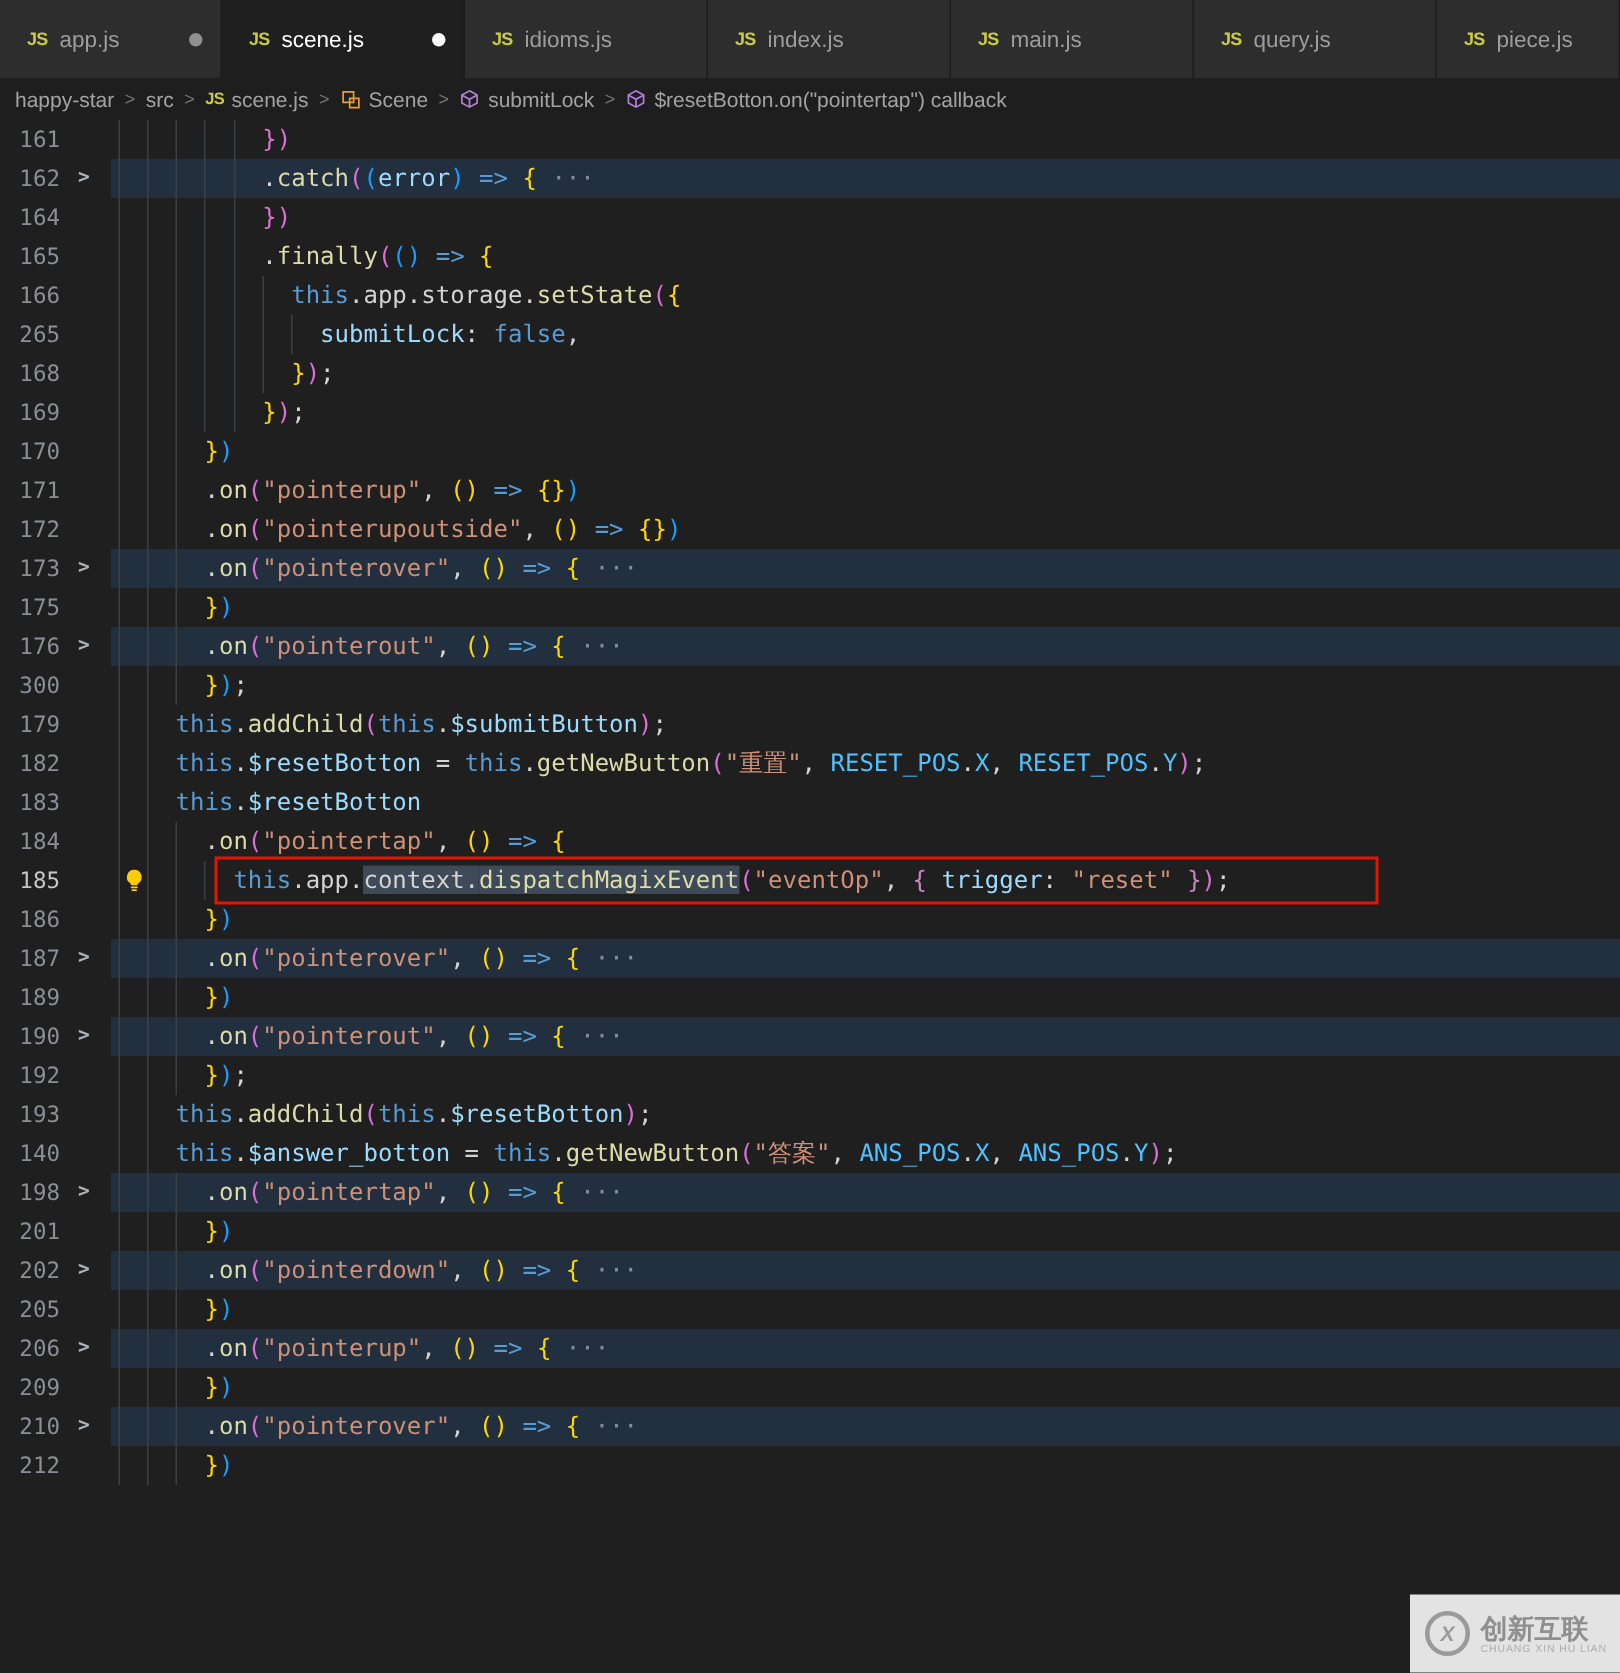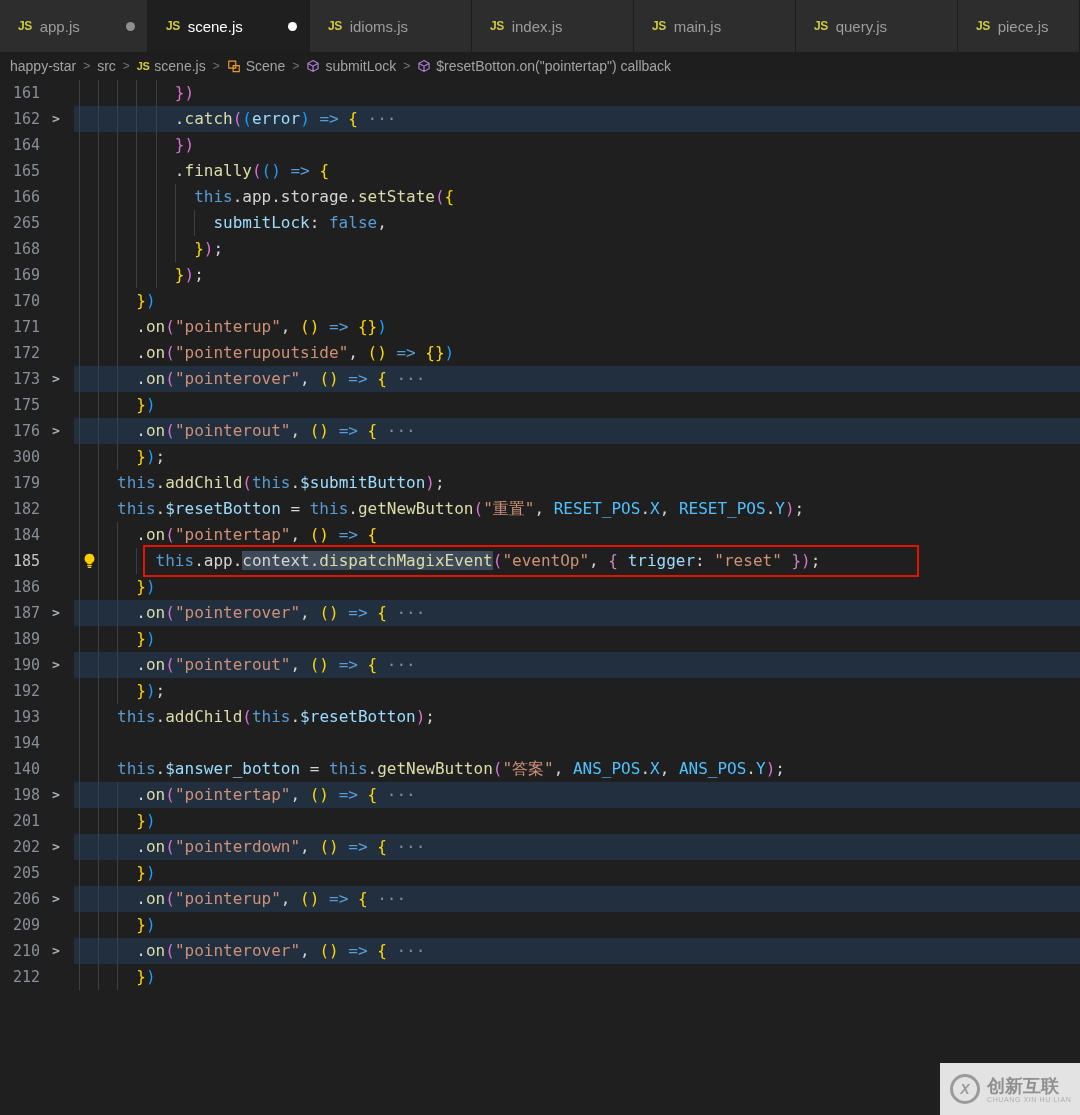--- a/index.html
+++ b/index.html
@@ -188,20 +188,24 @@
     </div>
     <div class="row">
       <div class="num">179</div>
       <div class="code"><span class="pad"></span><span class="gl"></span><span class="gl"></span><span style="color: rgb(86, 156, 214);">this</span><span style="color: rgb(212, 212, 212);">.</span><span style="color: rgb(220, 220, 170);">addChild</span><span style="color: rgb(218, 112, 214);">(</span><span style="color: rgb(86, 156, 214);">this</span><span style="color: rgb(212, 212, 212);">.</span><span style="color: rgb(156, 220, 254);">$submitButton</span><span style="color: rgb(218, 112, 214);">)</span><span style="color: rgb(212, 212, 212);">;</span></div>
     </div>
     <div class="row">
       <div class="num">182</div>
       <div class="code"><span class="pad"></span><span class="gl"></span><span class="gl"></span><span style="color: rgb(86, 156, 214);">this</span><span style="color: rgb(212, 212, 212);">.</span><span style="color: rgb(156, 220, 254);">$resetBotton</span><span style="color: rgb(212, 212, 212);"> = </span><span style="color: rgb(86, 156, 214);">this</span><span style="color: rgb(212, 212, 212);">.</span><span style="color: rgb(220, 220, 170);">getNewButton</span><span style="color: rgb(218, 112, 214);">(</span><span style="color: rgb(206, 145, 120);">"重置"</span><span style="color: rgb(212, 212, 212);">, </span><span style="color: rgb(79, 193, 255);">RESET_POS</span><span style="color: rgb(212, 212, 212);">.</span><span style="color: rgb(79, 193, 255);">X</span><span style="color: rgb(212, 212, 212);">, </span><span style="color: rgb(79, 193, 255);">RESET_POS</span><span style="color: rgb(212, 212, 212);">.</span><span style="color: rgb(79, 193, 255);">Y</span><span style="color: rgb(218, 112, 214);">)</span><span style="color: rgb(212, 212, 212);">;</span></div>
     </div>
     <div class="row">
+      <div class="num">183</div>
+      <div class="code"><span class="pad"></span><span class="gl"></span><span class="gl"></span><span style="color: rgb(86, 156, 214);">this</span><span style="color: rgb(212, 212, 212);">.</span><span style="color: rgb(156, 220, 254);">$resetBotton</span></div>
+    </div>
+    <div class="row">
       <div class="num">184</div>
       <div class="code"><span class="pad"></span><span class="gl"></span><span class="gl"></span><span class="gl"></span><span style="color: rgb(212, 212, 212);">.</span><span style="color: rgb(220, 220, 170);">on</span><span style="color: rgb(218, 112, 214);">(</span><span style="color: rgb(206, 145, 120);">"pointertap"</span><span style="color: rgb(212, 212, 212);">, </span><span style="color: rgb(255, 215, 0);">()</span><span style="color: rgb(212, 212, 212);"> </span><span style="color: rgb(86, 156, 214);">=&gt;</span><span style="color: rgb(212, 212, 212);"> </span><span style="color: rgb(255, 215, 0);">{</span></div>
     </div>
     <div class="row">
       <div class="num cur">185</div>
       <div class="bulb"><svg width="15" height="16" viewBox="0 0 14 15">
           <path d="M7 .8a4.6 4.6 0 0 1 2.6 8.4c-.4.3-.7.8-.8 1.3H5.2c-.1-.5-.4-1-.8-1.3A4.6 4.6 0 0 1 7 .8z" fill="#ffcc00"></path>
           <rect x="4.8" y="11.2" width="4.4" height="1.2" rx=".5" fill="#ffcc00"></rect>
           <rect x="5.3" y="13" width="3.4" height="1.1" rx=".5" fill="#ffcc00"></rect>
         </svg></div>
@@ -230,24 +234,20 @@
     </div>
     <div class="row">
       <div class="num">192</div>
       <div class="code"><span class="pad"></span><span class="gl"></span><span class="gl"></span><span class="gl"></span><span style="color: rgb(255, 215, 0);">}</span><span style="color: rgb(23, 159, 255);">)</span><span style="color: rgb(212, 212, 212);">;</span></div>
     </div>
     <div class="row">
       <div class="num">193</div>
       <div class="code"><span class="pad"></span><span class="gl"></span><span class="gl"></span><span style="color: rgb(86, 156, 214);">this</span><span style="color: rgb(212, 212, 212);">.</span><span style="color: rgb(220, 220, 170);">addChild</span><span style="color: rgb(218, 112, 214);">(</span><span style="color: rgb(86, 156, 214);">this</span><span style="color: rgb(212, 212, 212);">.</span><span style="color: rgb(156, 220, 254);">$resetBotton</span><span style="color: rgb(218, 112, 214);">)</span><span style="color: rgb(212, 212, 212);">;</span></div>
     </div>
     <div class="row">
-      <div class="num">194</div>
-      <div class="code"><span class="pad"></span><span class="gl"></span><span class="gl"></span></div>
-    </div>
-    <div class="row">
       <div class="num">140</div>
       <div class="code"><span class="pad"></span><span class="gl"></span><span class="gl"></span><span style="color: rgb(86, 156, 214);">this</span><span style="color: rgb(212, 212, 212);">.</span><span style="color: rgb(156, 220, 254);">$answer_botton</span><span style="color: rgb(212, 212, 212);"> = </span><span style="color: rgb(86, 156, 214);">this</span><span style="color: rgb(212, 212, 212);">.</span><span style="color: rgb(220, 220, 170);">getNewButton</span><span style="color: rgb(218, 112, 214);">(</span><span style="color: rgb(206, 145, 120);">"答案"</span><span style="color: rgb(212, 212, 212);">, </span><span style="color: rgb(79, 193, 255);">ANS_POS</span><span style="color: rgb(212, 212, 212);">.</span><span style="color: rgb(79, 193, 255);">X</span><span style="color: rgb(212, 212, 212);">, </span><span style="color: rgb(79, 193, 255);">ANS_POS</span><span style="color: rgb(212, 212, 212);">.</span><span style="color: rgb(79, 193, 255);">Y</span><span style="color: rgb(218, 112, 214);">)</span><span style="color: rgb(212, 212, 212);">;</span></div>
     </div>
     <div class="row">
       <div class="hlbg"></div>
       <div class="num">198</div>
       <div class="chev">&gt;</div>
       <div class="code"><span class="pad"></span><span class="gl"></span><span class="gl"></span><span class="gl"></span><span style="color: rgb(212, 212, 212);">.</span><span style="color: rgb(220, 220, 170);">on</span><span style="color: rgb(218, 112, 214);">(</span><span style="color: rgb(206, 145, 120);">"pointertap"</span><span style="color: rgb(212, 212, 212);">, </span><span style="color: rgb(255, 215, 0);">()</span><span style="color: rgb(212, 212, 212);"> </span><span style="color: rgb(86, 156, 214);">=&gt;</span><span style="color: rgb(212, 212, 212);"> </span><span style="color: rgb(255, 215, 0);">{</span><span style="color: rgb(132, 141, 151);"> ···</span></div>
     </div>
     <div class="row">

